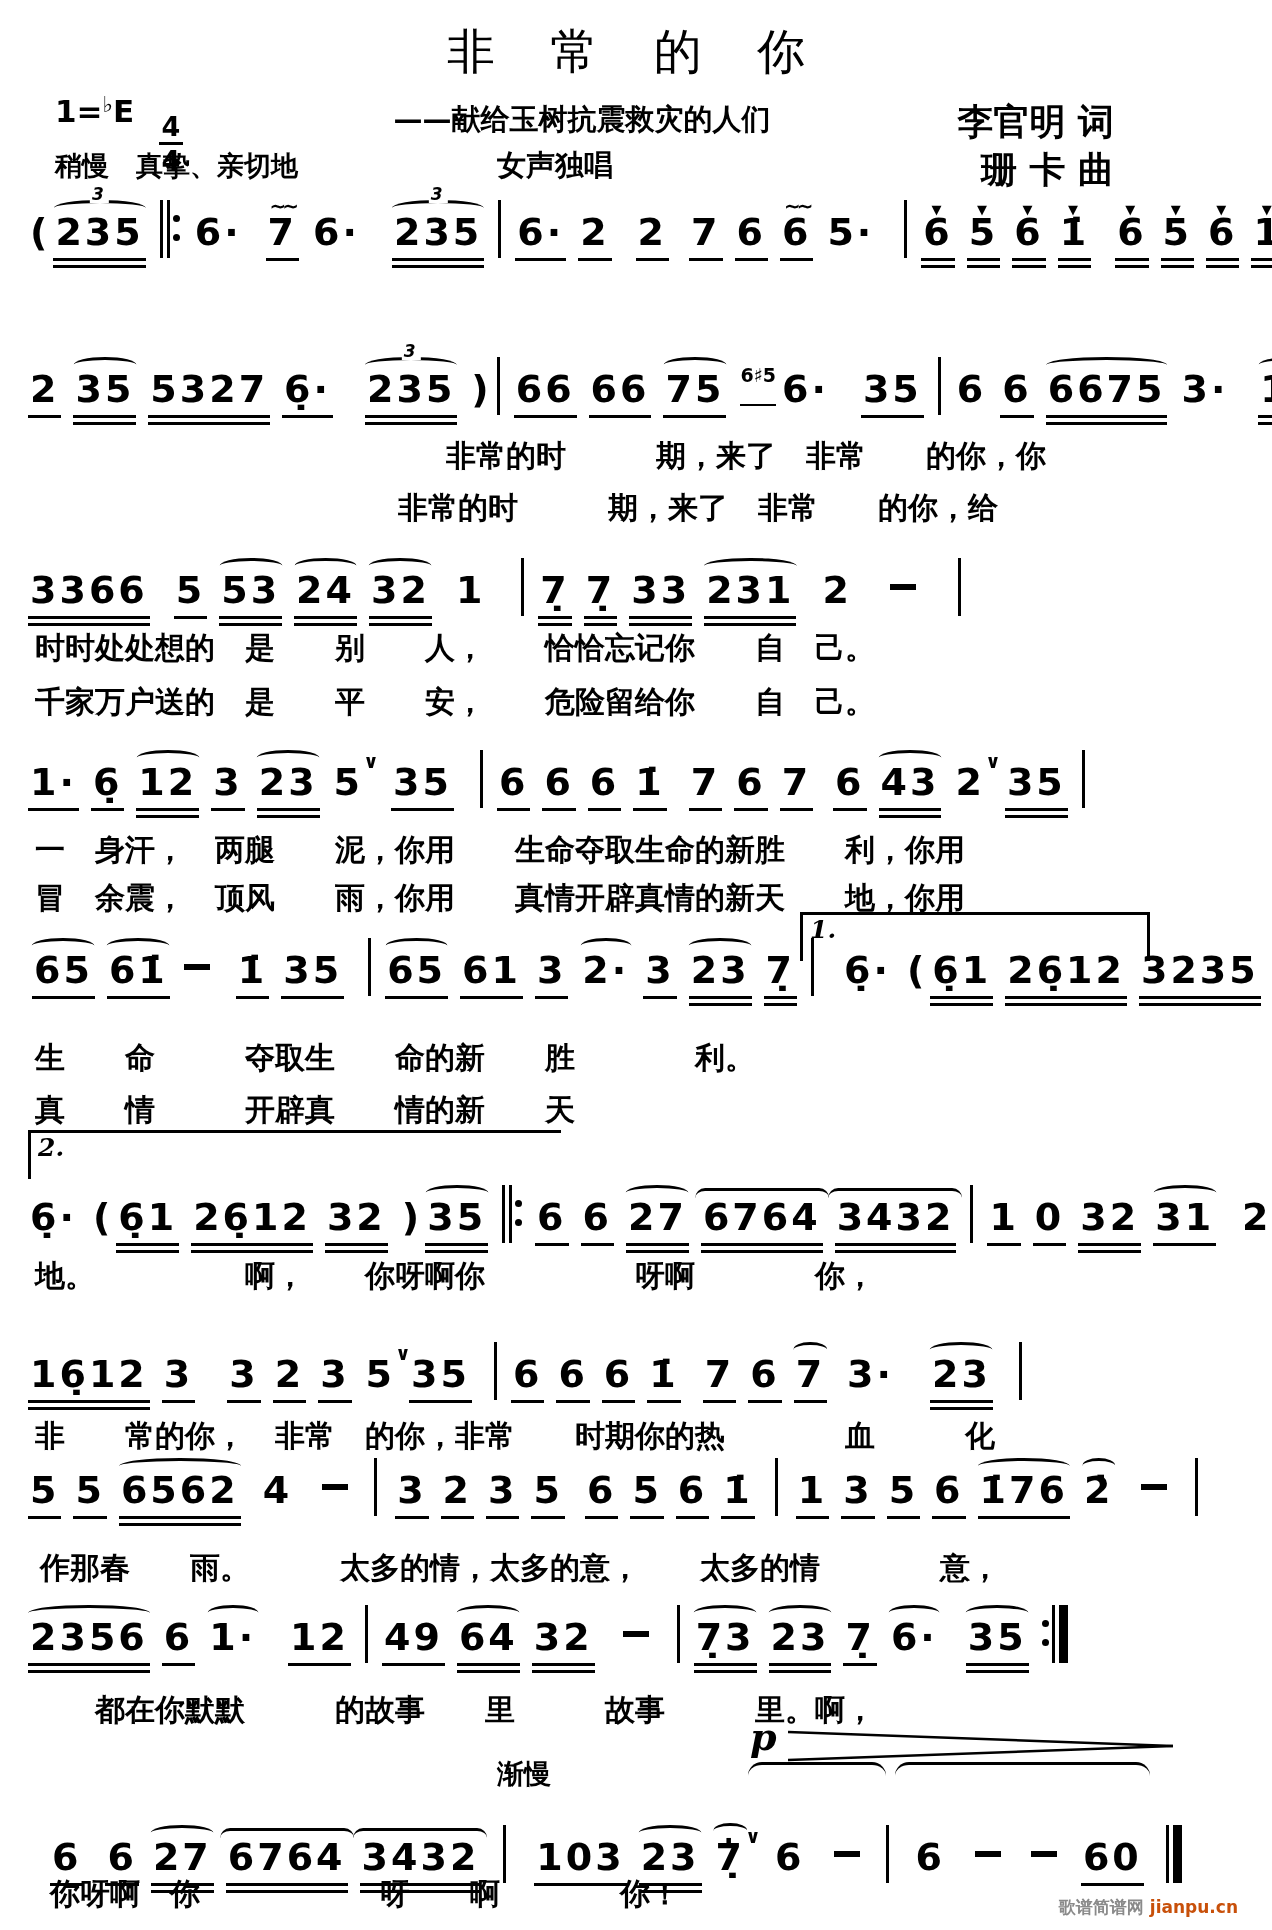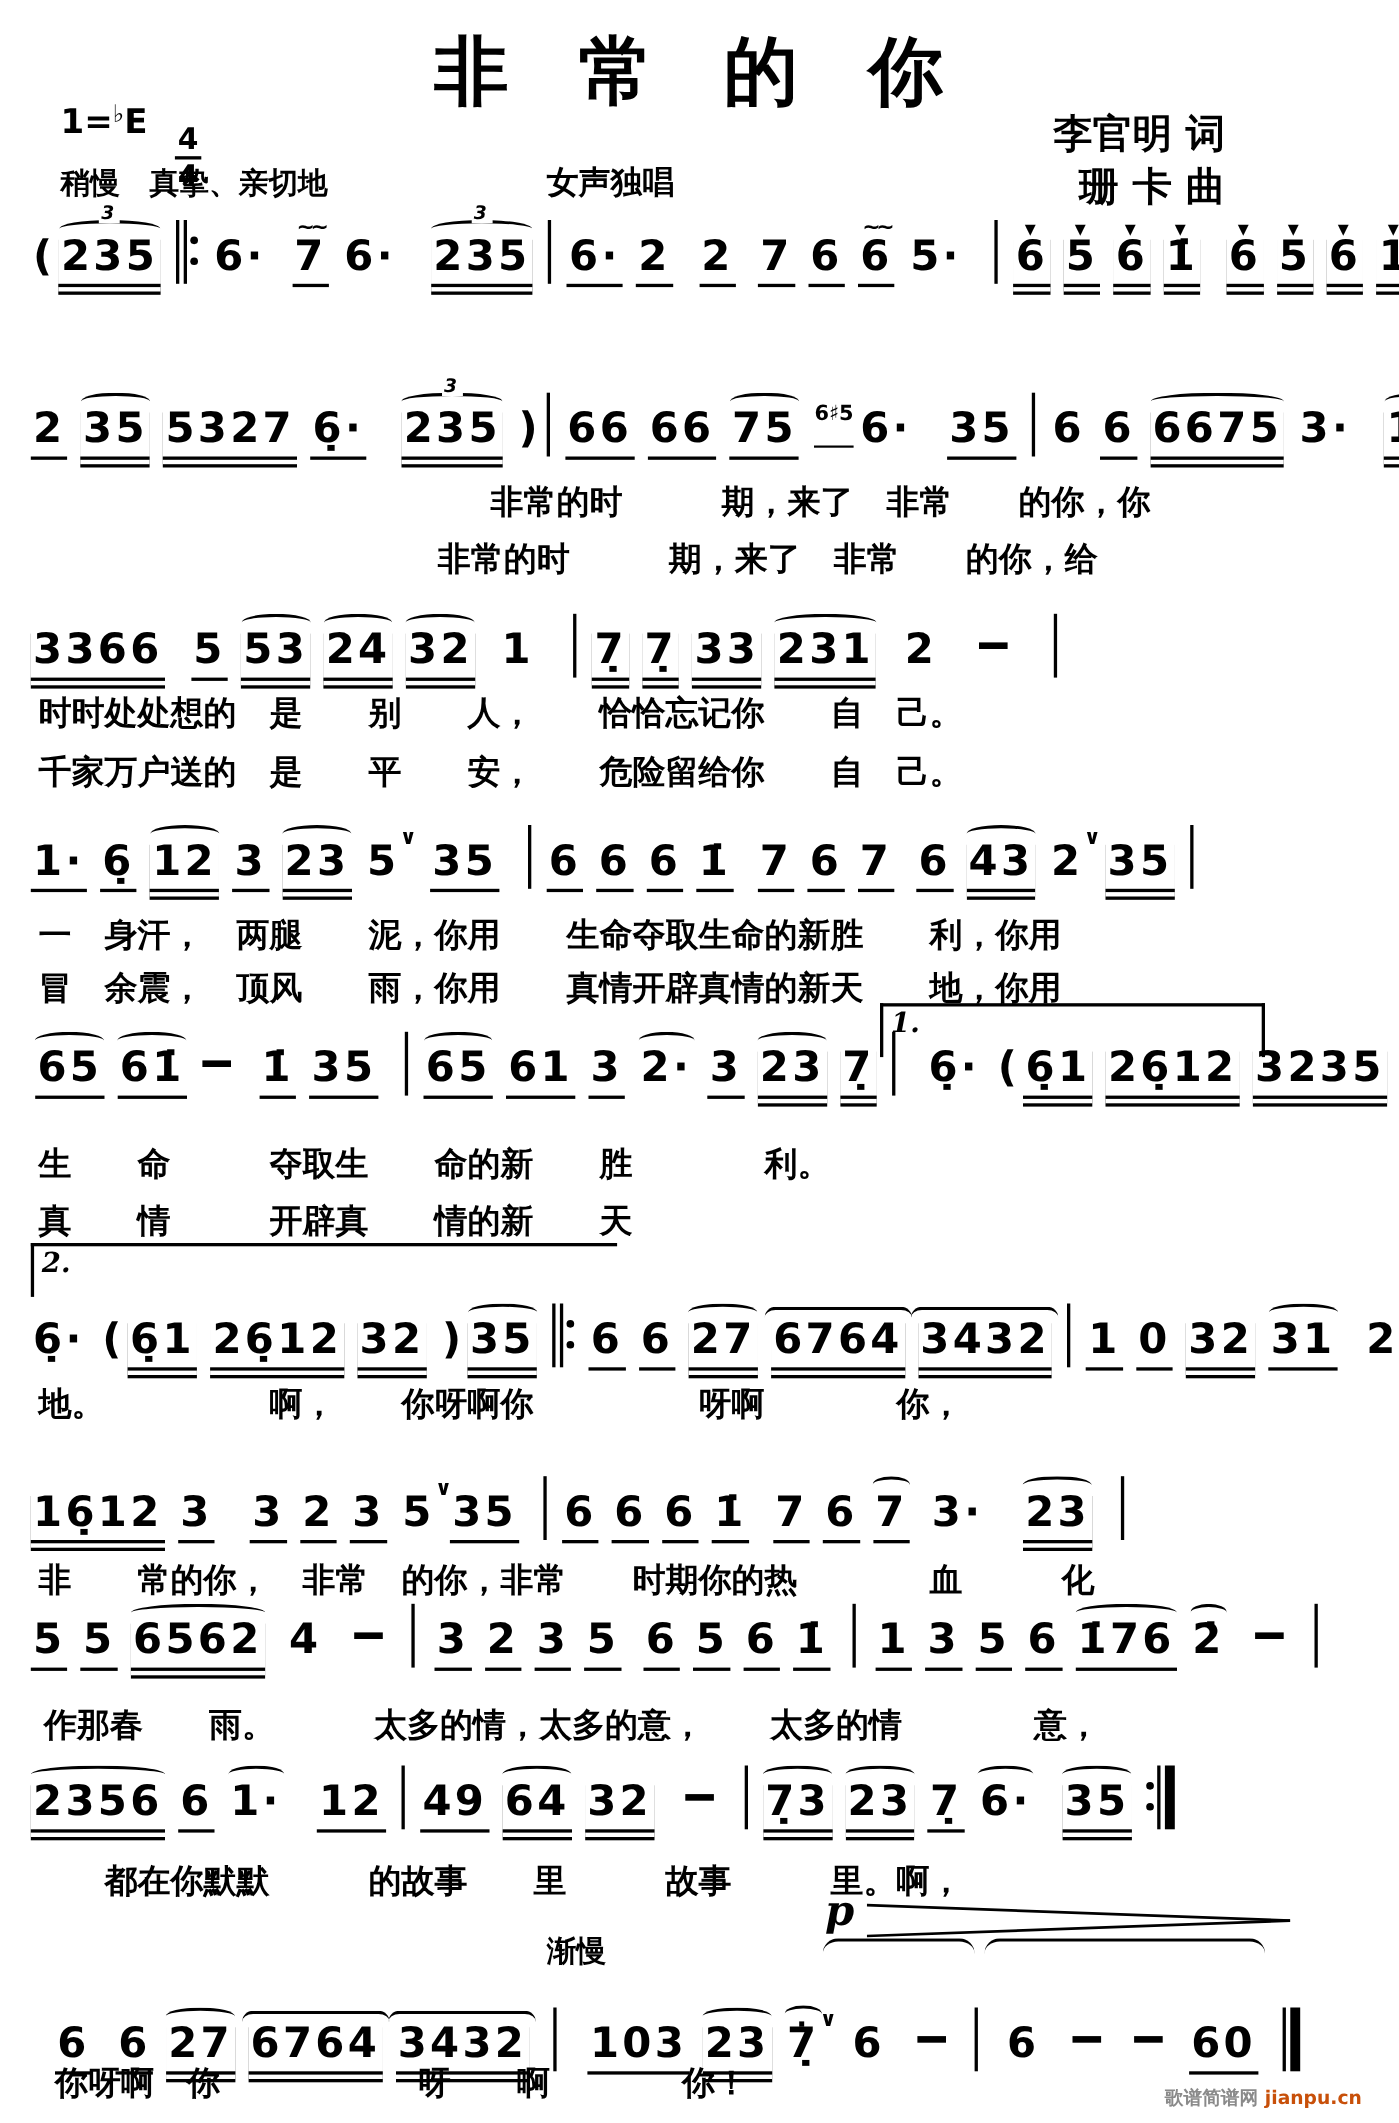--- a/index.html
+++ b/index.html
@@ -1,21 +1,21 @@
 <!DOCTYPE html>
 <html><head>
 <meta charset="utf-8">
 <style>
   html,body{margin:0;padding:0;background:#e8e8e8}
   .sheet{position:relative;width:1272px;height:1930px;background:#ffffff;color:#000;
          font-family:"DejaVu Sans","Liberation Sans",sans-serif;overflow:hidden;margin:0 auto}
   
   .title{position:absolute;top:20px;left:0;width:100%;text-align:center;
          font-family:"DejaVu Serif","Liberation Serif",serif;
-         font-size:68px;font-weight:bold;letter-spacing:20px}
+         font-size:48px;font-weight:normal;letter-spacing:20px}
   .keysig{position:absolute;left:55px;top:92px;font-size:31px;font-weight:bold;white-space:nowrap}
   .keysig .flat{font-size:22px;vertical-align:10px;font-weight:bold}
   .frac{display:inline-flex;flex-direction:column;align-items:center;vertical-align:-14px;
         margin-left:14px;font-size:27px;line-height:1;font-weight:bold}
   .frac i{display:block;width:24px;height:3px;background:#000;margin:2px 0}
   .dedication{position:absolute;left:582px;top:100px;transform:translateX(-50%);
               font-size:29px;font-weight:bold;white-space:nowrap;
               font-family:"DejaVu Serif","Liberation Serif",serif}
   .perf{position:absolute;left:555px;top:146px;transform:translateX(-50%);
         font-size:29px;font-weight:bold;font-family:"DejaVu Serif","Liberation Serif",serif}
@@ -77,20 +77,21 @@
 
   <div class="keysig">
     <span>1=</span><span class="flat">♭</span><span>E</span>
     <span class="frac">
       <b>4</b>
         <i></i>
         <b>4</b>
     </span>
   </div>
 
+  <div class="dedication">——献给玉树抗震救灾的人们</div>
   <div class="perf">女声独唱</div>
   <div class="credit lyricist">李官明 词</div>
   <div class="credit composer">珊 卡 曲</div>
   <div class="tempo">稍慢　真挚、亲切地</div>
 
   <div id="score">
       <div class="note-row" style="top: 200px; left: 28px;"><span class="tok paren"><span class="num">(</span></span><span class="tok u2"><span class="num">235</span><span class="above">
             <span class="tnum">3</span>
             <span class="arc"></span>
           </span></span><span class="bar-wrap"><span class="bl"></span><span class="bl"></span><span class="rdots"></span></span><span class="tok"><span class="num">6·</span></span><span class="tok u1" style="margin-left: 10px;"><span class="num">7</span><span class="above">

